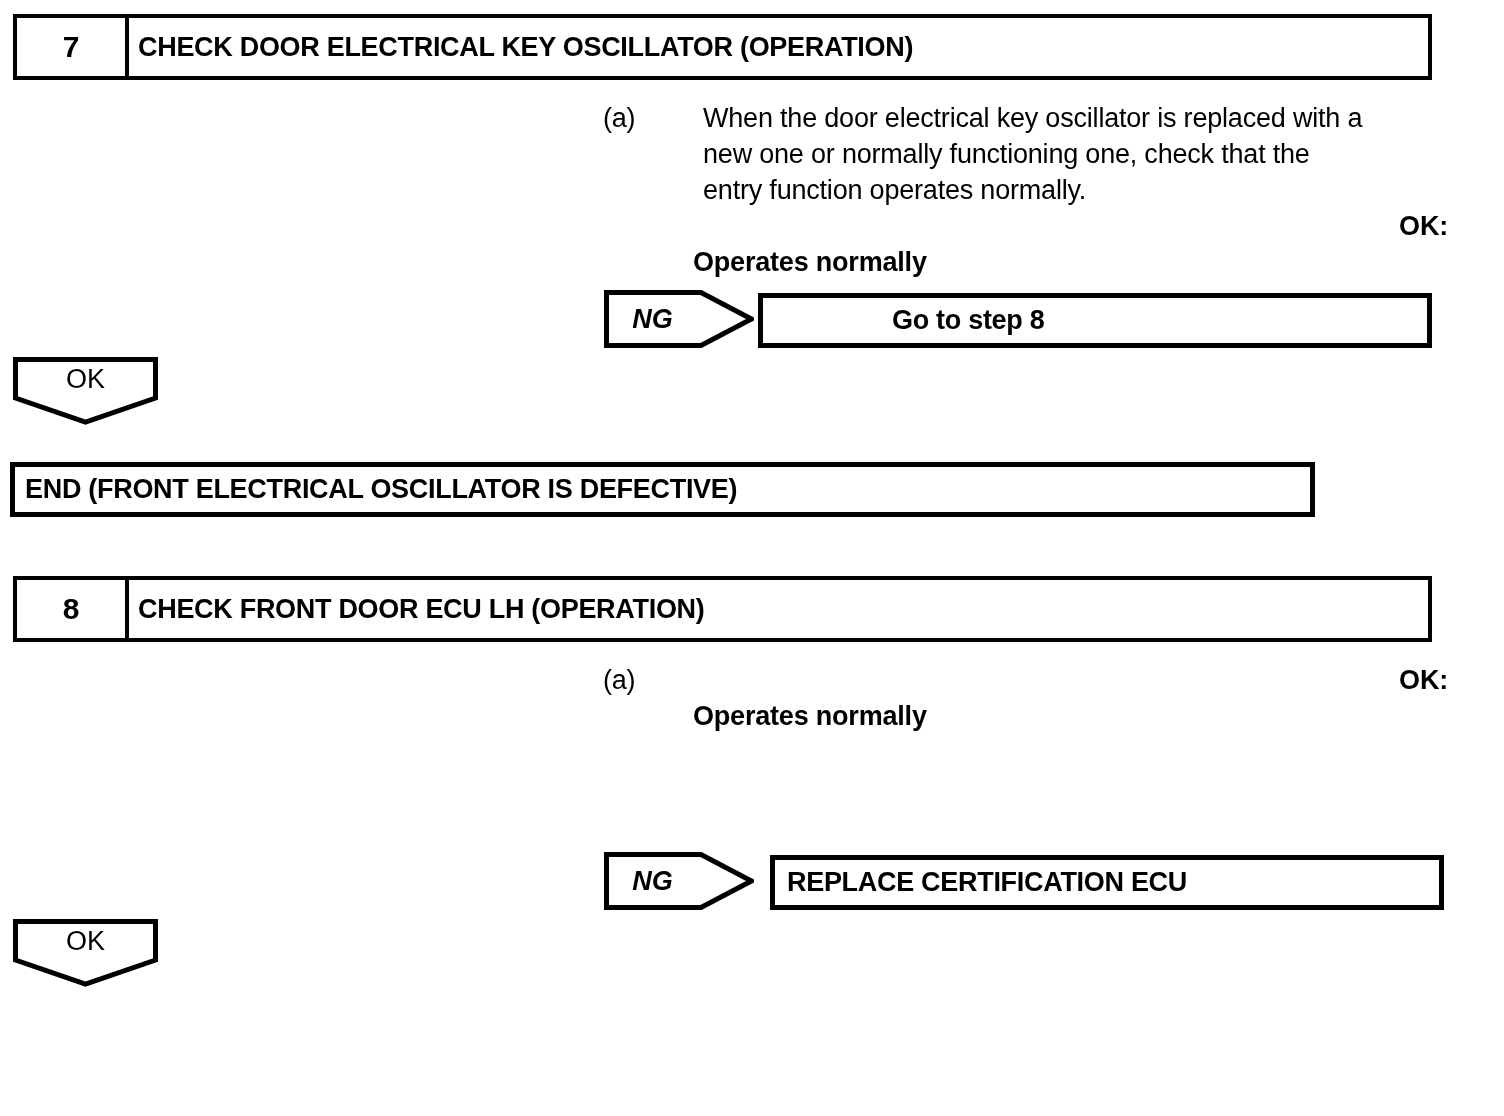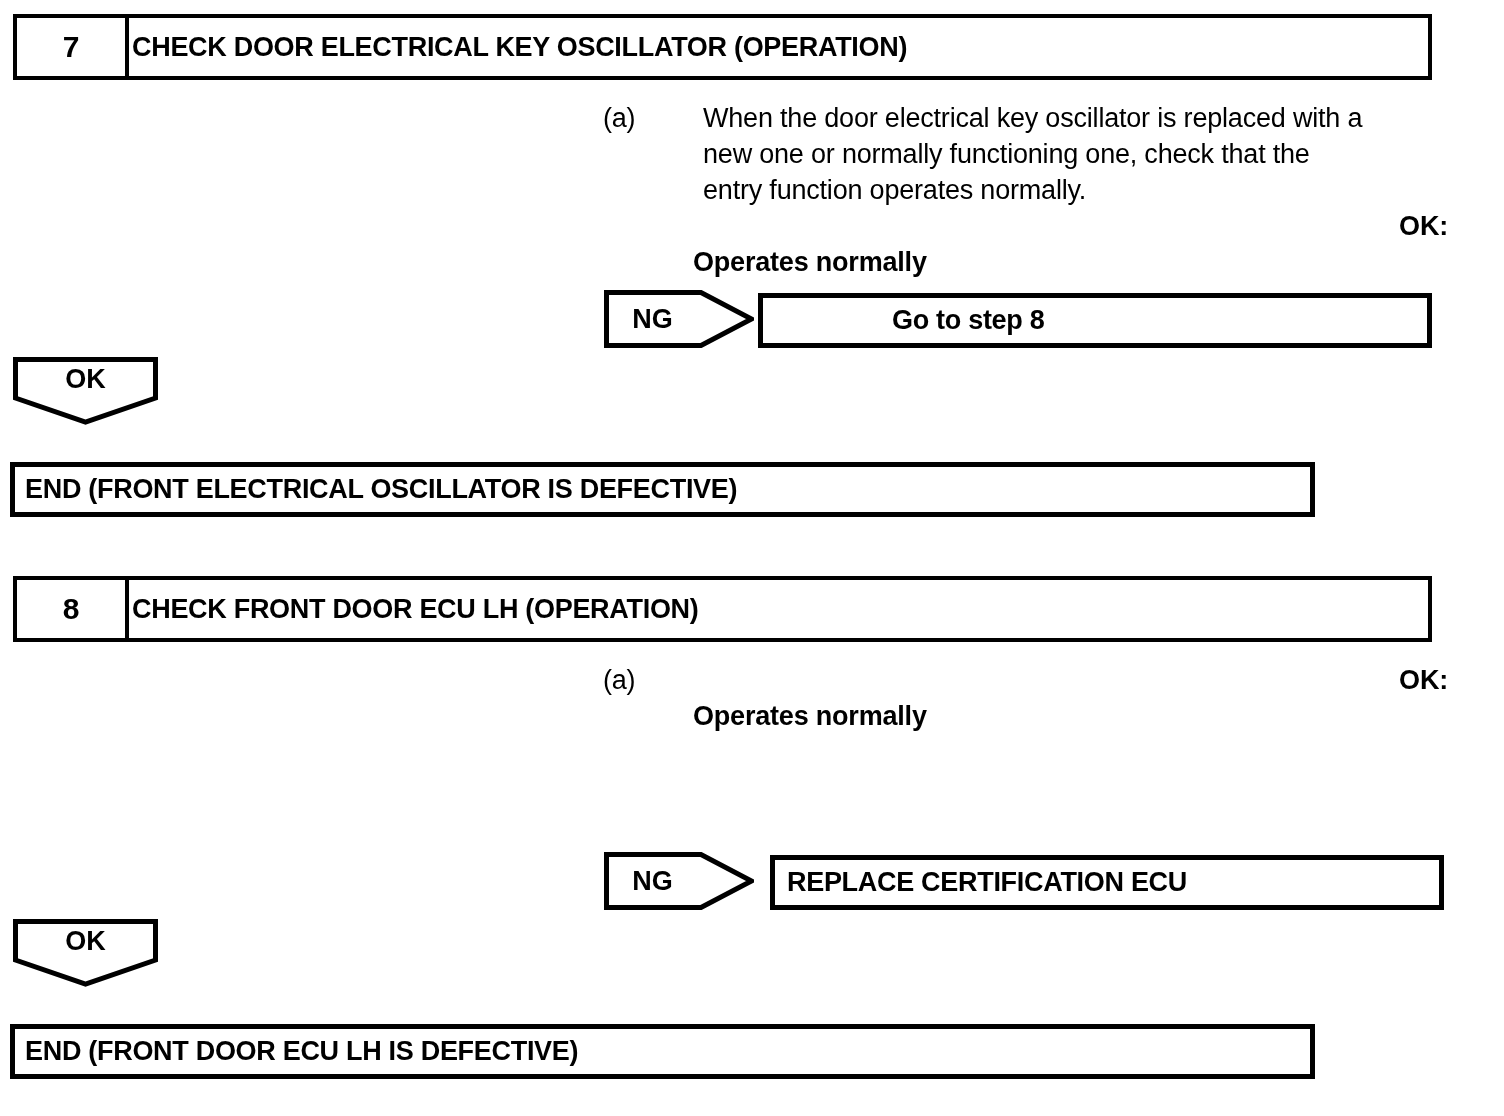--- a/index.html
+++ b/index.html
@@ -19,59 +19,59 @@
     border: 4px solid #000; box-sizing: border-box;
     display: flex; align-items: stretch; background: #fff;
   }
   .step-number {
     width: 112px; border-right: 4px solid #000; box-sizing: border-box;
     display: flex; align-items: center; justify-content: center;
     font-weight: bold; font-size: 30px;
   }
   .step-title {
     flex: 1; display: flex; align-items: center;
-    padding-left: 3px; font-weight: bold; font-size: 27px; letter-spacing: -0.3px;
+    padding-left: 9px; font-weight: bold; font-size: 27px; letter-spacing: -0.3px;
     white-space: nowrap; overflow: hidden;
   }
 
   
   .body-block {
     position: absolute; left: 595px; top: 86px; width: 845px;
     font-size: 27px; line-height: 36px; letter-spacing: -0.2px;
   }
   .inst-marker { position: absolute; left: 0; top: 0; }
   .inst-lines { margin-left: 100px; white-space: pre-line; }
   .ok-label { margin-left: 64px; font-weight: bold; text-align: right; }
   .ok-condition { margin-left: 90px; font-weight: bold; }
 
   
   .ng-row { position: absolute; left: 596px; top: 276px; height: 60px; }
   .ng-arrow { position: absolute; left: 0; top: 0; width: 150px; height: 58px; }
   .ng-arrow svg { display: block; }
   .ng-label {
     position: absolute; left: 0; top: 0; width: 97px; height: 58px;
     display: flex; align-items: center; justify-content: center;
-    font-weight: bold; font-size: 27px;
+    font-weight: bold; font-size: 27px; font-style: italic;
   }
   .ng-result-box {
     position: absolute; left: 154px; top: 3px; width: 674px; height: 55px;
     border: 5px solid #000; box-sizing: border-box; background: #fff;
     display: flex; align-items: center;
     font-weight: bold; font-size: 27px; letter-spacing: -0.3px; white-space: nowrap;
   }
   .ng-result-box.indent { padding-left: 129px; }
   .ng-result-box.flush  { padding-left: 12px; margin-left: 12px; }
 
   
   .ok-arrow { position: absolute; left: 5px; top: 343px; width: 145px; height: 68px; }
   .ok-arrow svg { display: block; }
   .ok-arrow-label {
     position: absolute; left: 0; top: 0; width: 145px; height: 44px;
     display: flex; align-items: center; justify-content: center;
-    font-weight: bold; font-size: 27px;
+    font-weight: normal; font-size: 27px;
   }
 
   
   .end-box {
     position: absolute; left: 2px; top: 448px; width: 1305px; height: 55px;
     border: 5px solid #000; box-sizing: border-box; background: #fff;
     display: flex; align-items: center; padding-left: 10px;
     font-weight: bold; font-size: 27px; letter-spacing: -0.3px; white-space: nowrap;
   }
 </style>
@@ -143,18 +143,15 @@
       </div>
     </div>
 
     <div class="ok-arrow">
       <svg width="145" height="68" viewBox="0 0 145 68">
         <polygon points="2.5,2.5 142.5,2.5 142.5,41 72.5,65 2.5,41" fill="#ffffff" stroke="#000000" stroke-width="5"></polygon>
       </svg>
       <div class="ok-arrow-label">OK</div>
     </div>
 
-    <div class="end-box">
-      <span>END (FRONT DOOR ECU LH IS DEFECTIVE)</span>
-    </div>
   </div>
 
 </div>
 
 </body></html>

